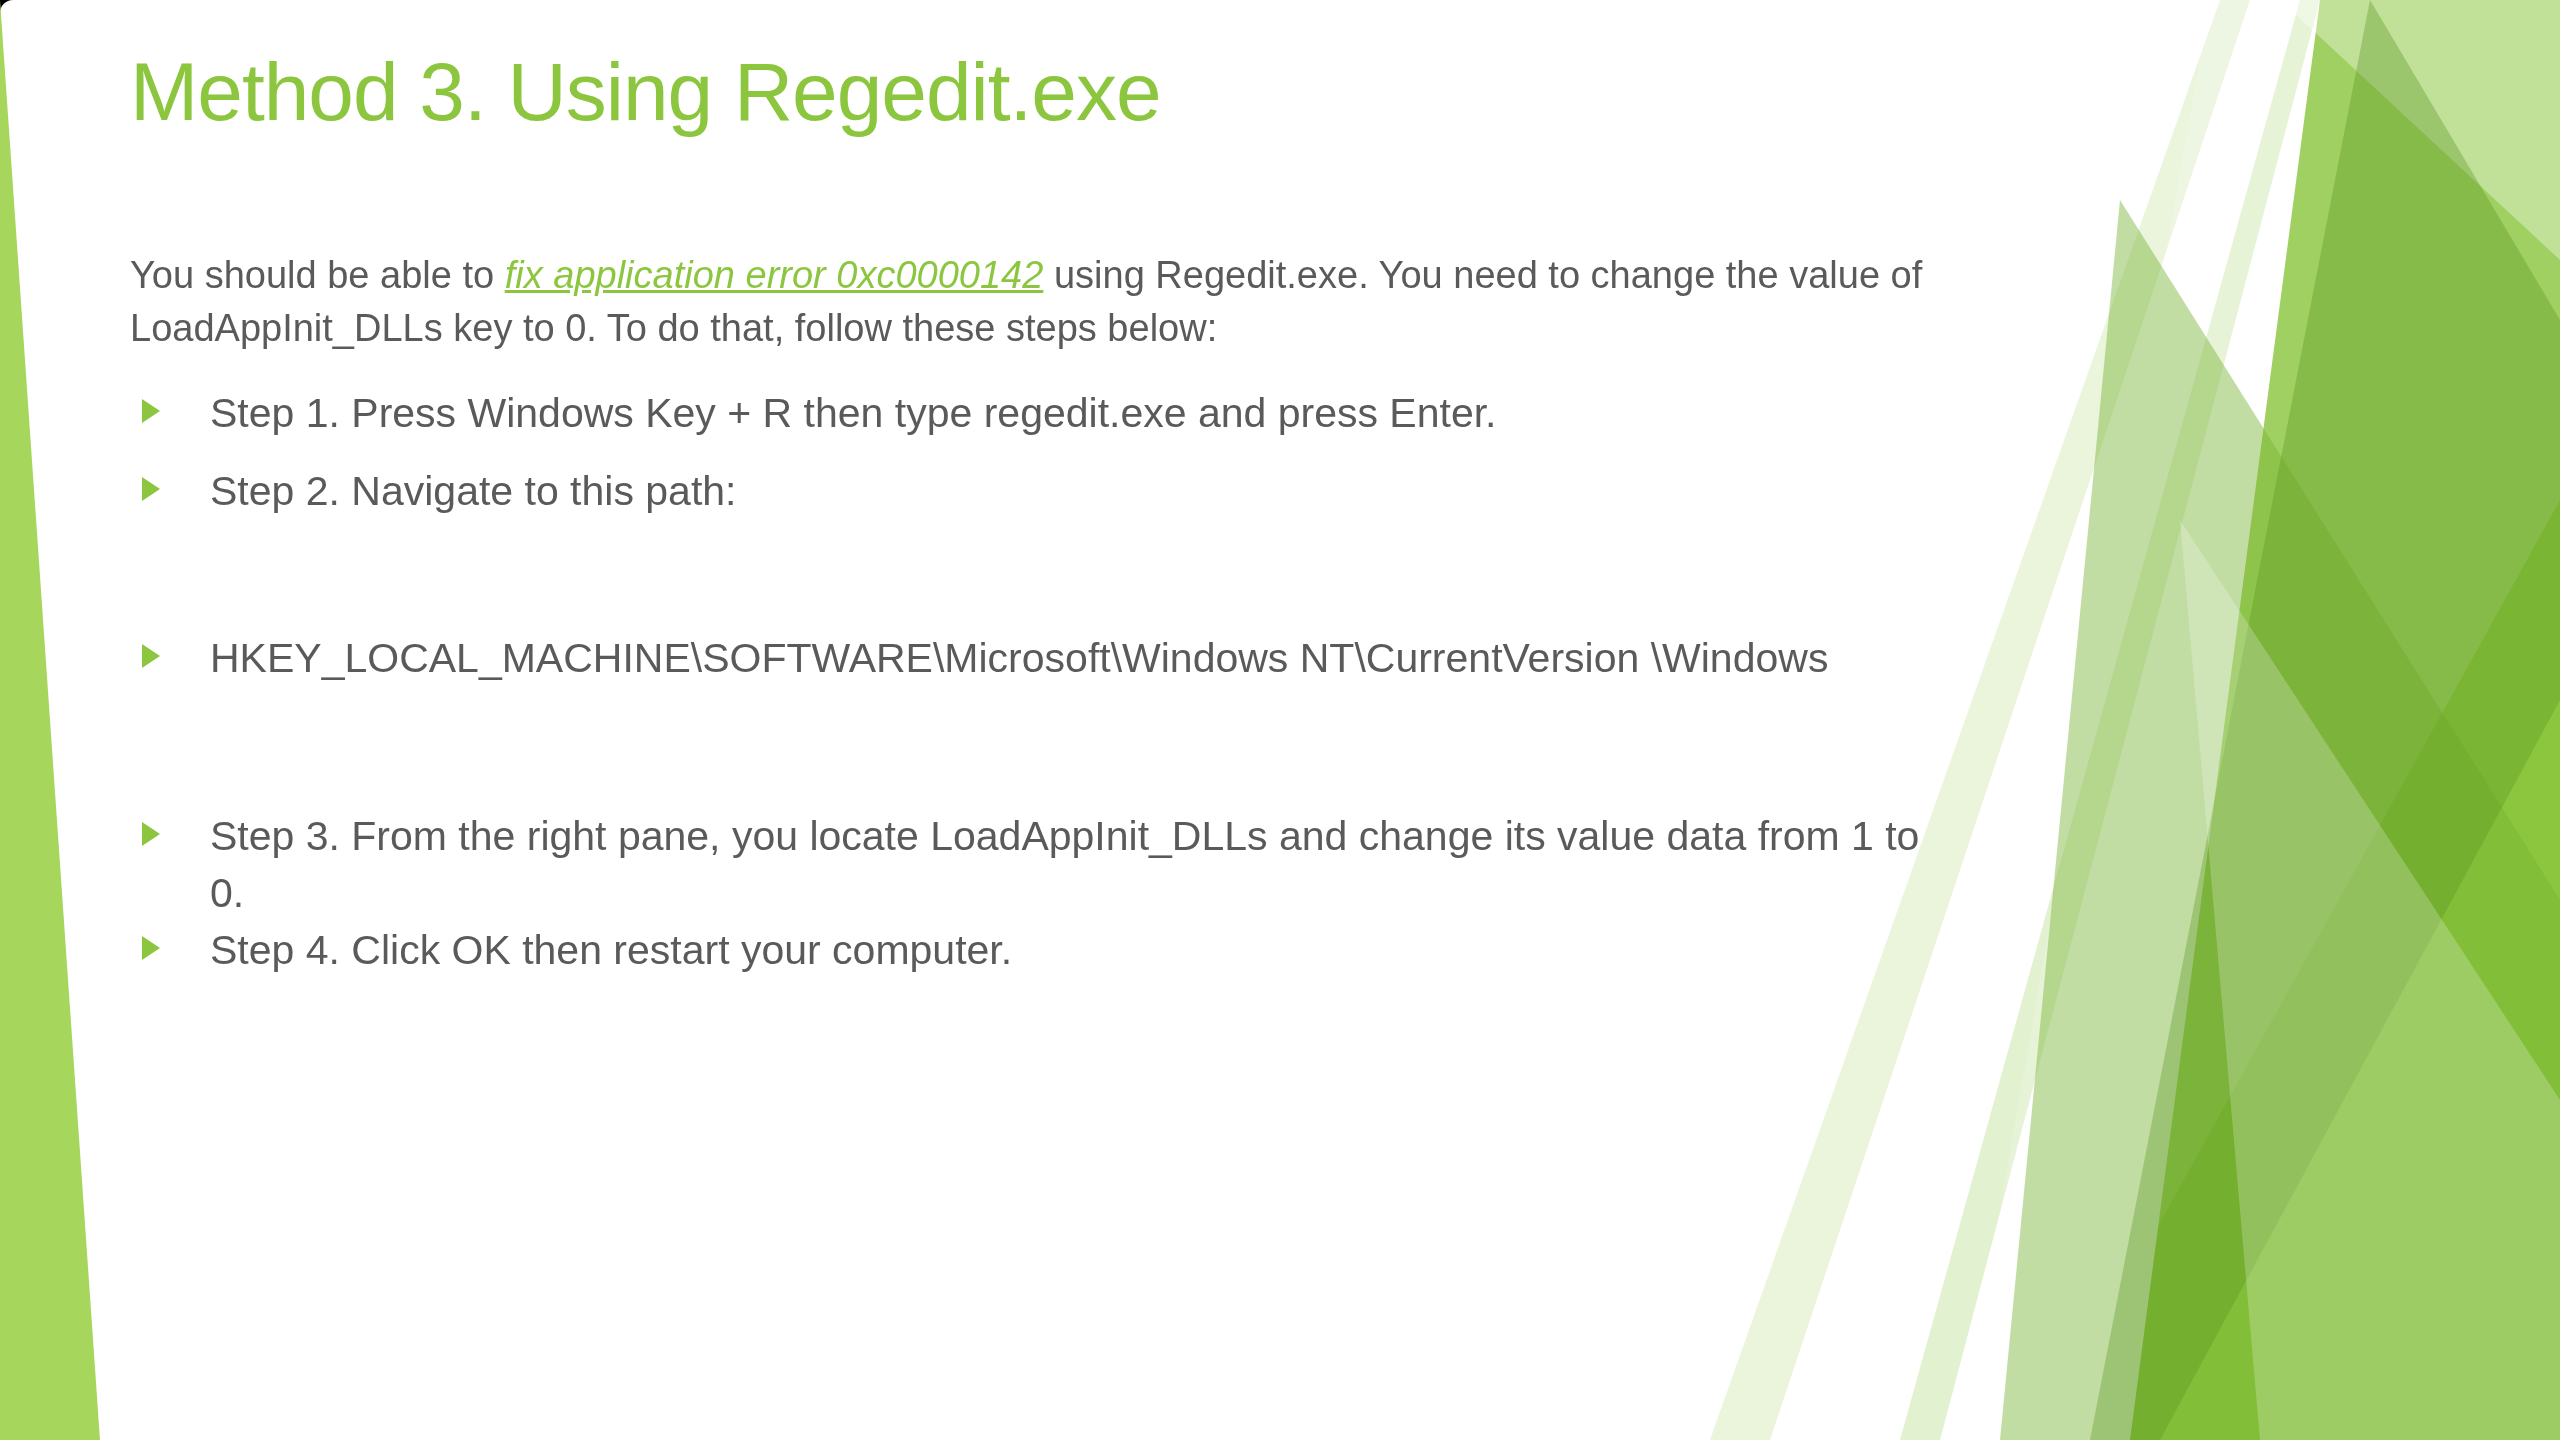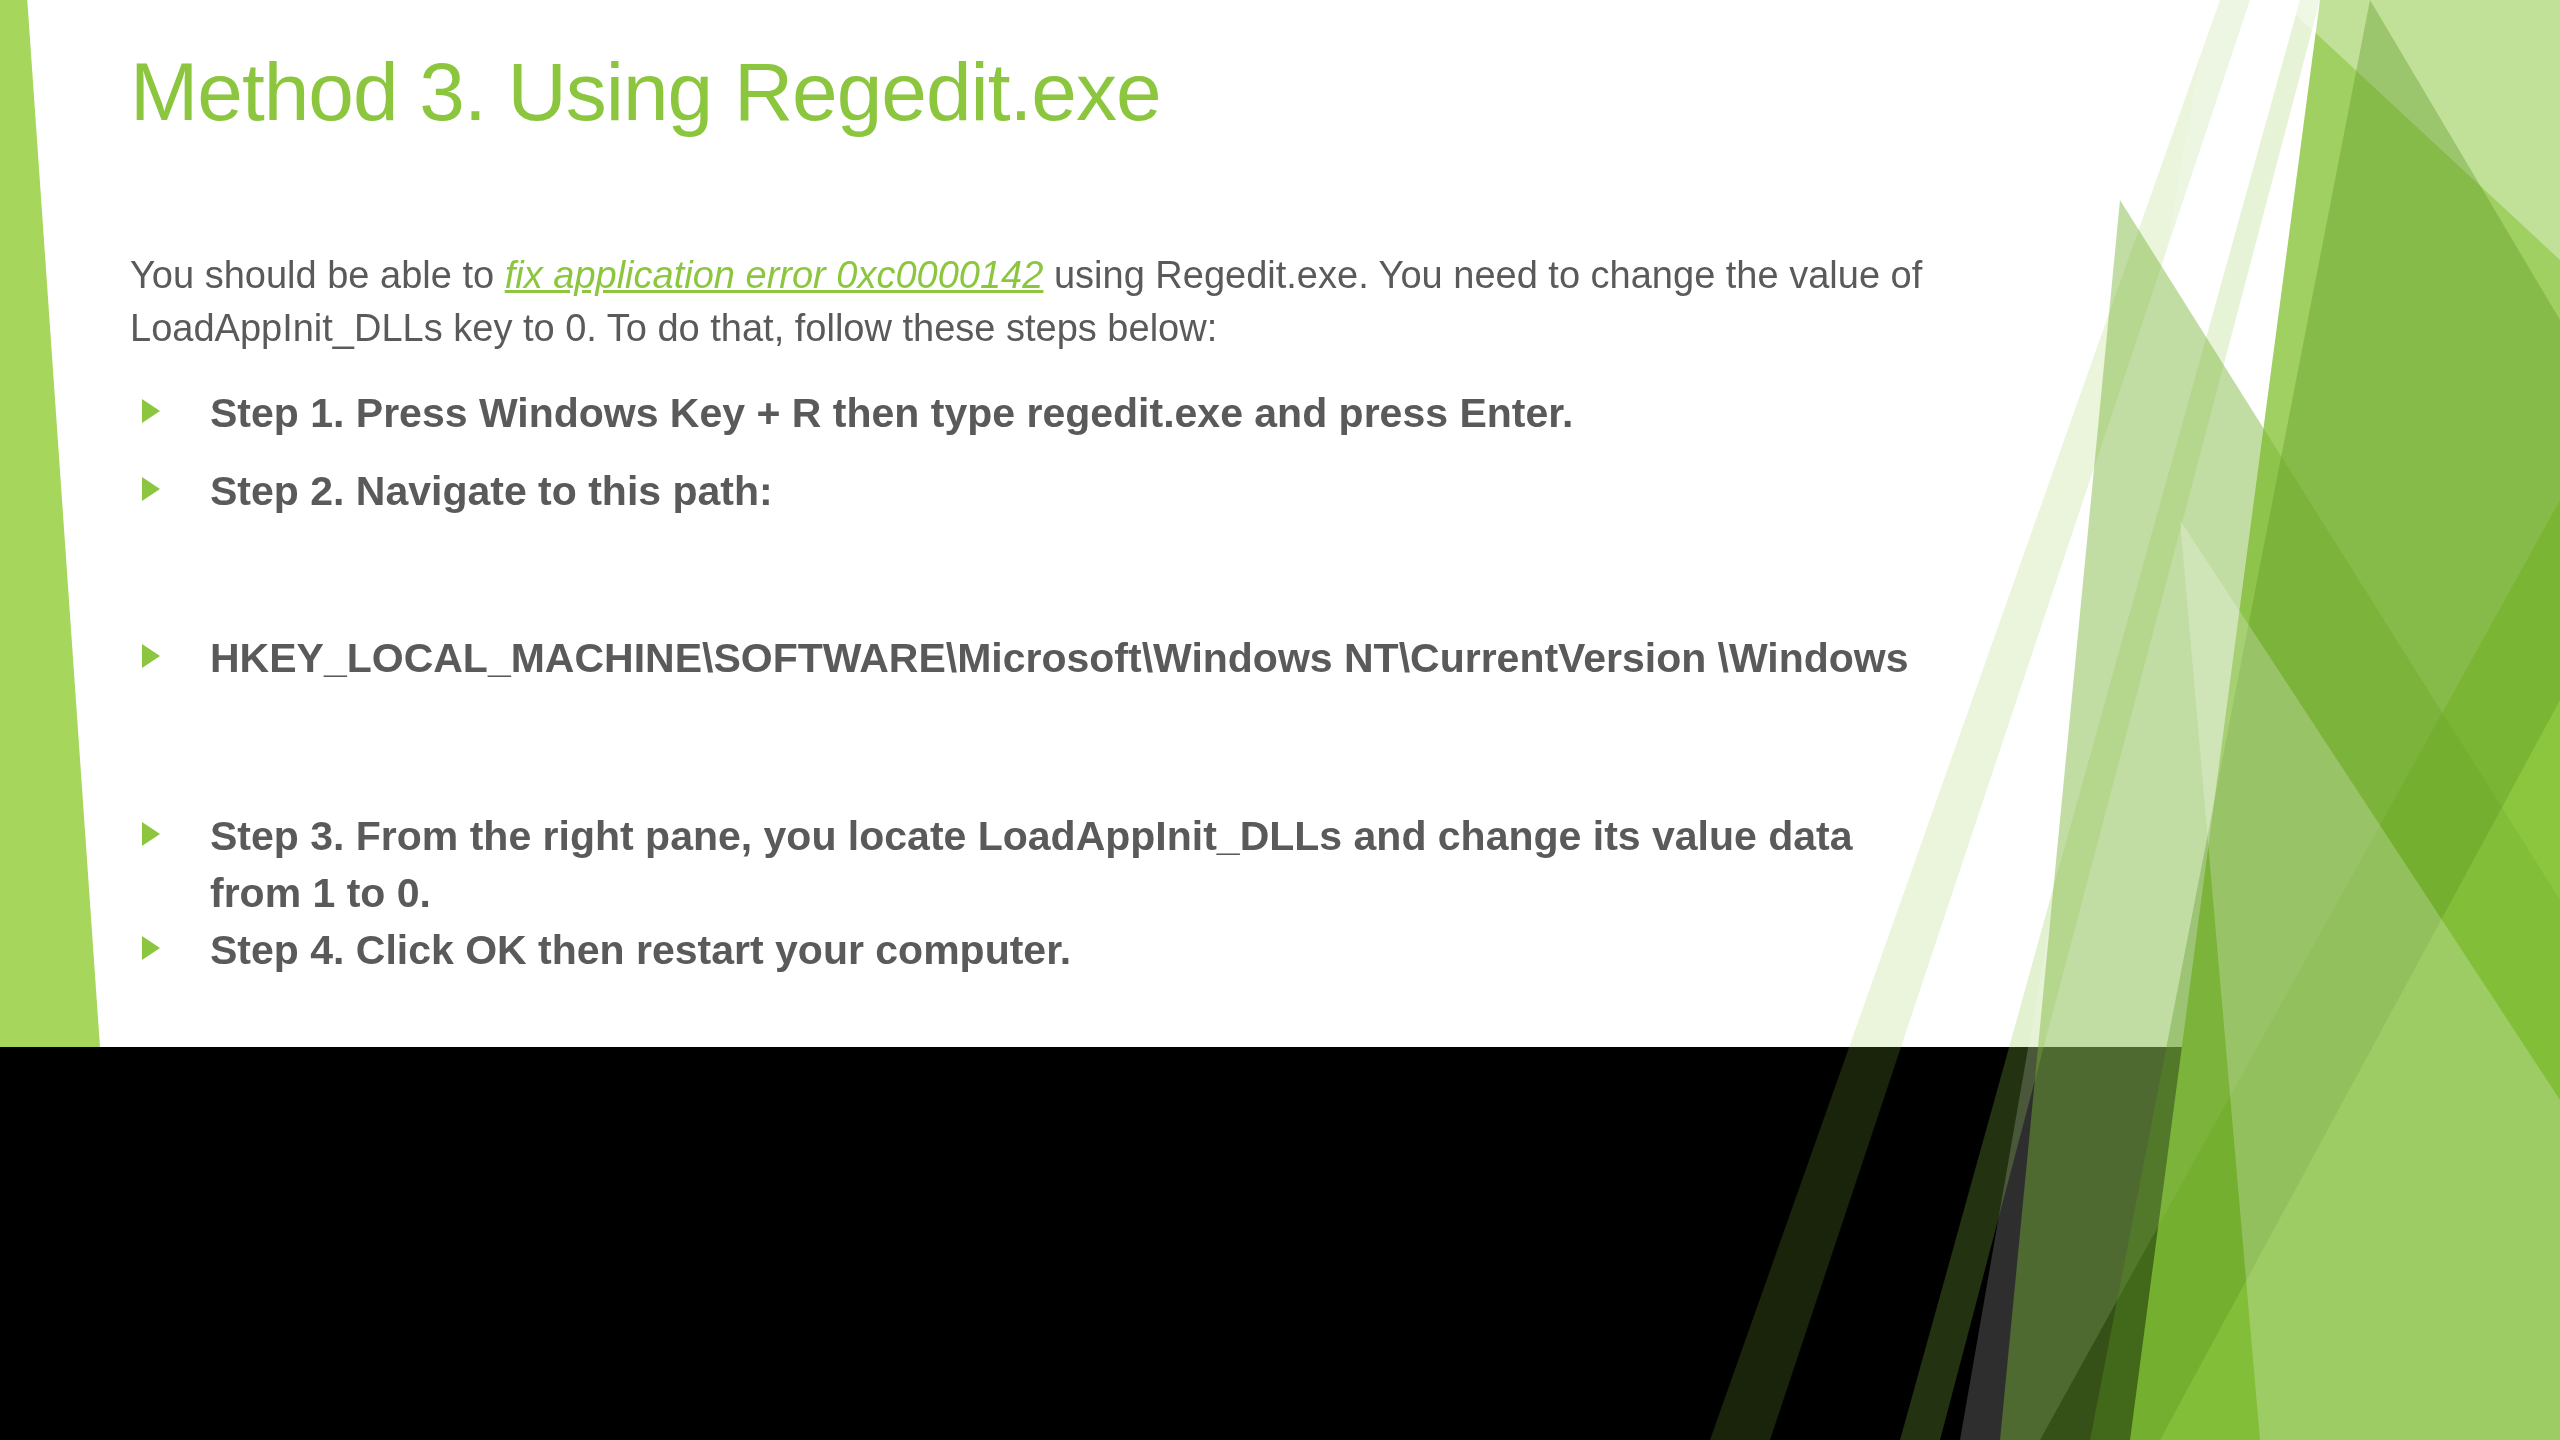--- a/index.html
+++ b/index.html
@@ -7,21 +7,21 @@
     padding: 0;
     width: 2560px;
     height: 1440px;
     overflow: hidden;
     background: #000;
     font-family: "Segoe UI", "Trebuchet MS", Tahoma, sans-serif;
   }
   .slide {
     position: relative;
     width: 2560px;
-    height: 1047px;
+    height: 1440px;
     background: #ffffff;
     border-radius: 13px;
   }
   .content {
     position: absolute;
     left: 130px;
     top: 45px;
     width: 1800px;
   }
   .title {
@@ -47,21 +47,21 @@
     list-style: none;
     padding: 0;
     margin: 0;
   }
   ul.bullets li {
     position: relative;
     padding-left: 80px;
     color: #5a5a5a;
     font-size: 41px;
     line-height: 1.4;
-    font-weight: 700;
+    font-weight: 400;
   }
   ul.bullets li.step1 { margin-bottom: 20px; }
   ul.bullets li.step2 { margin-bottom: 110px; }
   ul.bullets li.path  { margin-bottom: 120px; }
   ul.bullets li.step3 { }
   ul.bullets li.step4 { margin-bottom: 12px; }
   .bullet-icon {
     position: absolute;
     left: 12px;
     top: 14px;

